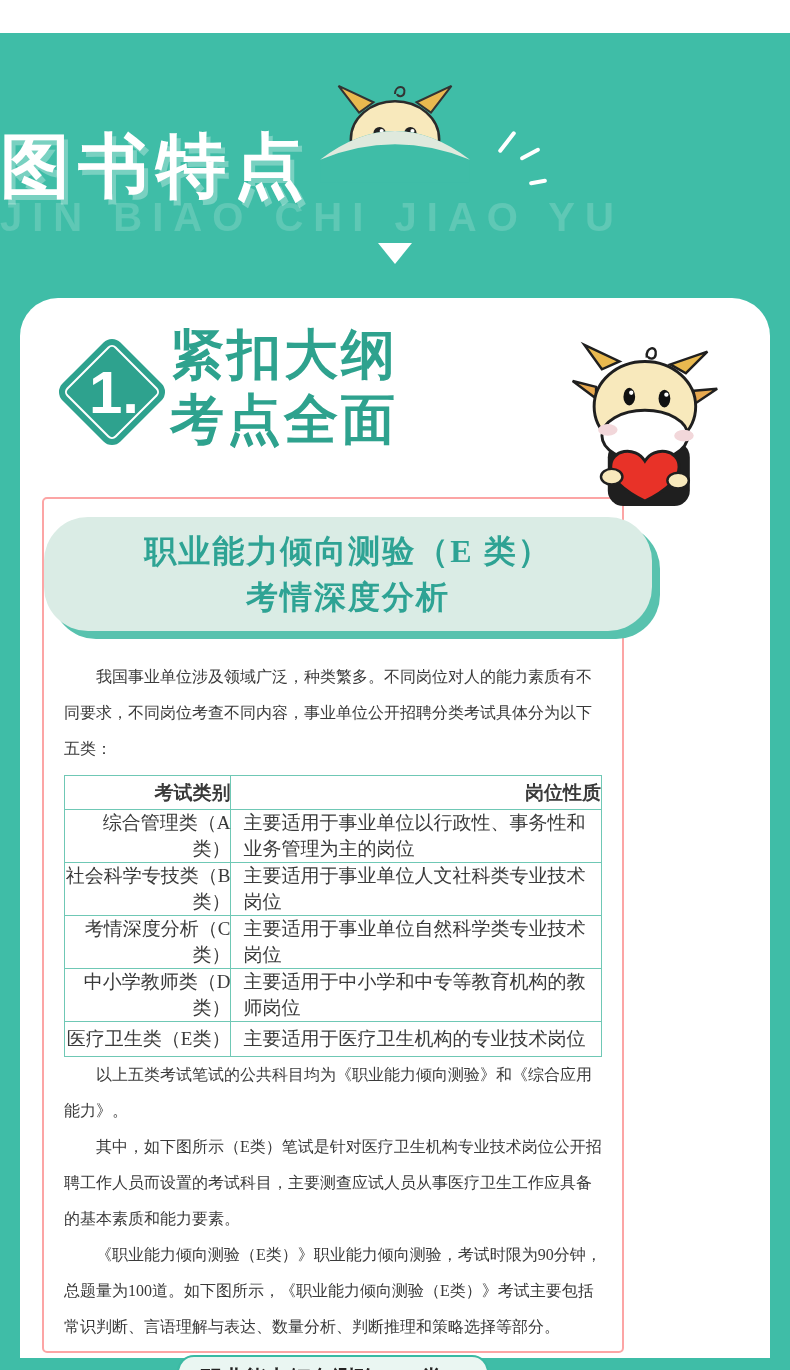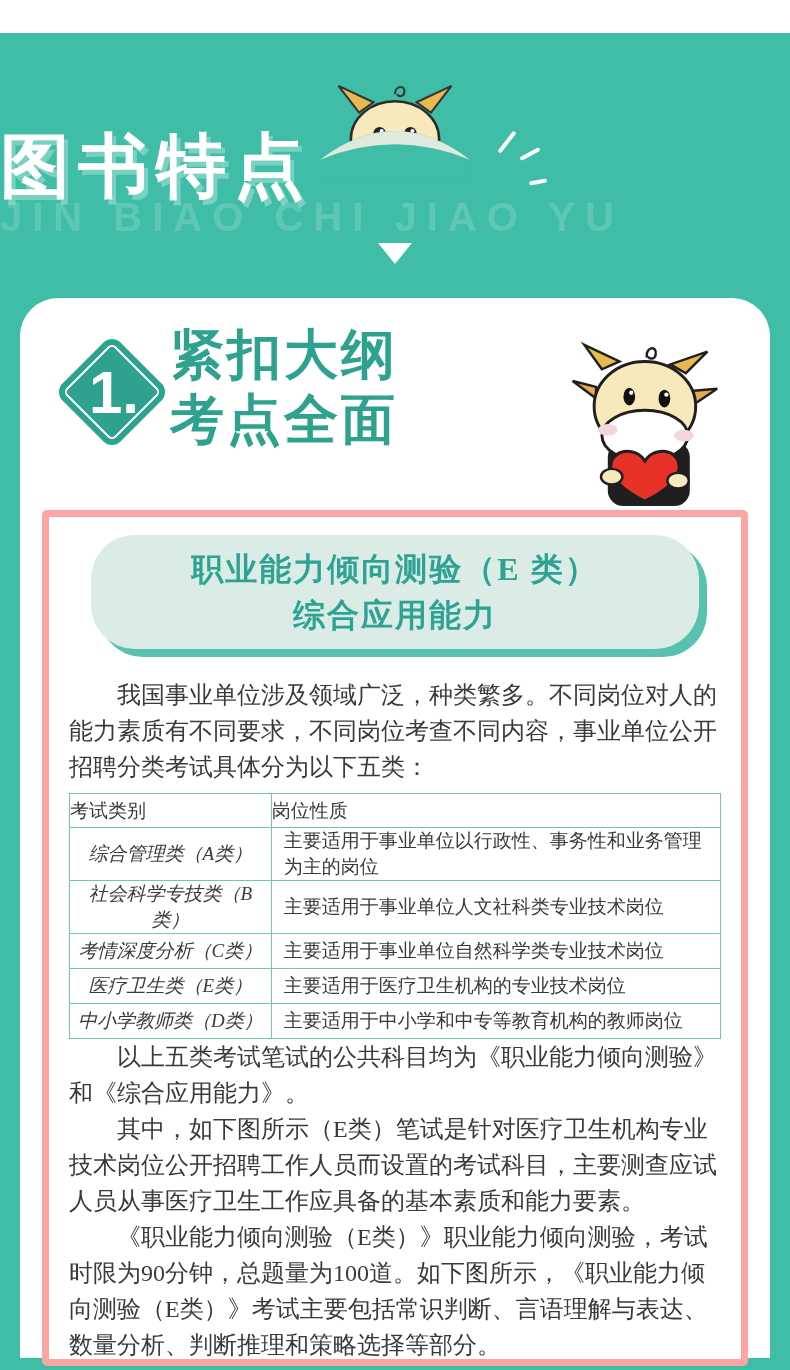--- a/index.html
+++ b/index.html
@@ -36,38 +36,38 @@
     outline:2px solid #fff; outline-offset:-8px; }
   .diamond-number { position:absolute; inset:0; display:flex; align-items:center; justify-content:center;
     font-family:"Liberation Sans", sans-serif; font-weight:bold; font-size:60px; color:#fff;
     padding-left:4px; }
   .feature-heading { position:absolute; left:150px; top:24px;
     font-family:"Liberation Sans", sans-serif; font-weight:900; font-size:54px; line-height:1.2;
     color:#2EA28E; letter-spacing:3px; }
   .cow-big { position:absolute; right:50px; top:42px; width:158px; height:166px; z-index:3; }
 
   
-  .card { position:absolute; left:22px; top:212px; width:706px; height:856px;
-    border:7px solid #fca5a5; border-radius:5px; background:#fff; z-index:2; }
+  .card { position:absolute; left:22px; top:199px; width:582px; height:856px;
+    border:2px solid #fca5a5; border-radius:5px; background:#fff; z-index:2; }
 
   .banner { margin:18px auto 0; width:608px; height:114px; background:#DAECE5;
     border-radius:44px; box-shadow:8px 8px 0 #58C2AE; text-align:center; padding-top:11px; }
   .banner-line { font-family:"Liberation Serif", serif; font-weight:bold; color:#2EA394;
     font-size:32px; line-height:46px; letter-spacing:2px; }
 
   .content { padding:0 20px; }
-  .para { font-size:24px; line-height:36px; color:#3A3A3A; text-indent:2em; }
+  .para { font-size:16px; line-height:36px; color:#3A3A3A; text-indent:2em; }
   .para1 { margin-top:28px; }
   .para2 { }
 
   table.exam { width:100%; border-collapse:collapse; margin-top:8px; background:#fff; }
   .exam th, .exam td { border:1px solid #6FC8B5; font-size:19px; color:#3A3A3A; }
-  .exam th { font-weight:normal; height:34px; text-align:left; }
+  .exam th { font-weight:bold; height:34px; text-align:right; }
   .exam td { height:35px; }
-  .exam td.c1 { width:31%; text-align:center;font-style:italic; }
+  .exam td.c1 { width:31%; text-align:right; }
   .exam td.c2 { text-align:left; padding-left:12px; }
 
   
   .tree { margin-top:10px; }
   .root-node { width:max-content; margin:0 auto; border:2px solid #3BB9A3; border-radius:17px;
     padding:7px 22px; font-family:"Liberation Sans", sans-serif; font-weight:bold; font-size:21px;
     color:#222; background:#EAF6F2; letter-spacing:1px; }
 </style>
 </head>
 <body>
@@ -125,21 +125,21 @@
       <ellipse cx="124" cy="98" rx="10" ry="6" fill="#F2D7DA"></ellipse>
       <path d="M84,124 c10,-16 35,-12 35,6 c0,16 -21,28 -35,35 c-14,-7 -35,-19 -35,-35 c0,-18 25,-22 35,-6 Z" fill="#E83228" stroke="#1F1F1F" stroke-width="3"></path>
       <ellipse cx="50" cy="140" rx="11" ry="8" fill="#F8E9BC" stroke="#1F1F1F" stroke-width="2.5"></ellipse>
       <ellipse cx="118" cy="144" rx="11" ry="8" fill="#F8E9BC" stroke="#1F1F1F" stroke-width="2.5"></ellipse>
     </svg>
 
     <div class="card">
 
       <div class="banner">
         <div class="banner-line">职业能力倾向测验（E 类）</div>
-        <div class="banner-line">综合应用能力</div>
+        <div class="banner-line">考情深度分析</div>
       </div>
 
       <div class="content">
         <p class="para para1">我国事业单位涉及领域广泛，种类繁多。不同岗位对人的能力素质有不同要求，不同岗位考查不同内容，事业单位公开招聘分类考试具体分为以下五类：</p>
 
         <table class="exam">
           <tbody>
               <tr>
             <th>考试类别</th>
             <th>岗位性质</th>
@@ -150,26 +150,26 @@
           </tr>
           <tr>
             <td class="c1">社会科学专技类（B类）</td>
             <td class="c2">主要适用于事业单位人文社科类专业技术岗位</td>
           </tr>
           <tr>
             <td class="c1">考情深度分析（C类）</td>
             <td class="c2">主要适用于事业单位自然科学类专业技术岗位</td>
           </tr>
           <tr>
+            <td class="c1">中小学教师类（D类）</td>
+            <td class="c2">主要适用于中小学和中专等教育机构的教师岗位</td>
+          </tr>
+          <tr>
             <td class="c1">医疗卫生类（E类）</td>
             <td class="c2">主要适用于医疗卫生机构的专业技术岗位</td>
-          </tr>
-          <tr>
-            <td class="c1">中小学教师类（D类）</td>
-            <td class="c2">主要适用于中小学和中专等教育机构的教师岗位</td>
           </tr>
         </tbody>
           </table>
 
         <p class="para para2">以上五类考试笔试的公共科目均为《职业能力倾向测验》和《综合应用能力》。</p>
         <p class="para">其中，如下图所示（E类）笔试是针对医疗卫生机构专业技术岗位公开招聘工作人员而设置的考试科目，主要测查应试人员从事医疗卫生工作应具备的基本素质和能力要素。</p>
         <p class="para">《职业能力倾向测验（E类）》职业能力倾向测验，考试时限为90分钟，总题量为100道。如下图所示，《职业能力倾向测验（E类）》考试主要包括常识判断、言语理解与表达、数量分析、判断推理和策略选择等部分。</p>
 
         <div class="tree">
           <div class="root-node">职业能力倾向测验（E 类）</div>

